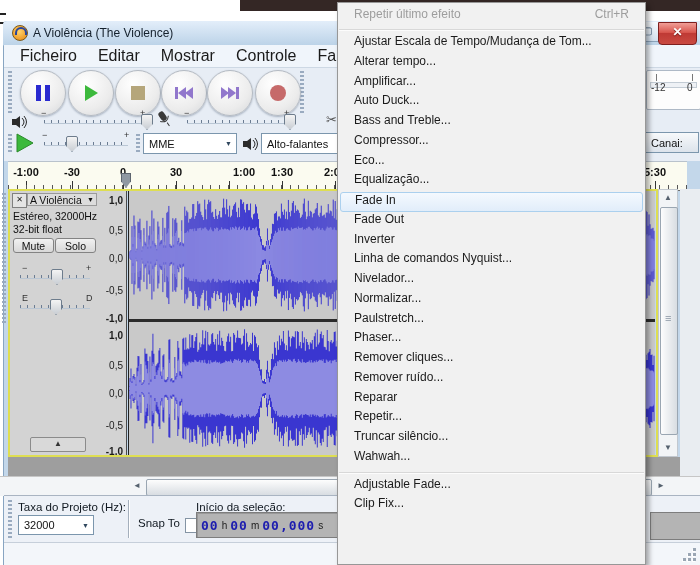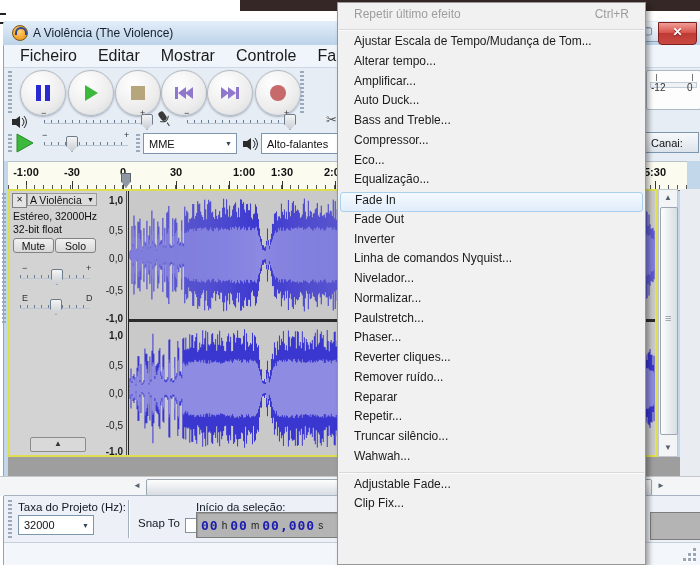--- a/index.html
+++ b/index.html
@@ -395,21 +395,21 @@
     <div class="menu-row">
       <span>Normalizar...</span>
     </div>
     <div class="menu-row">
       <span>Paulstretch...</span>
     </div>
     <div class="menu-row">
       <span>Phaser...</span>
     </div>
     <div class="menu-row">
-      <span>Reverter cliques...</span>
+      <span>Remover cliques...</span>
     </div>
     <div class="menu-row">
       <span>Remover ruído...</span>
     </div>
     <div class="menu-row">
       <span>Reparar</span>
     </div>
     <div class="menu-row">
       <span>Repetir...</span>
     </div>

